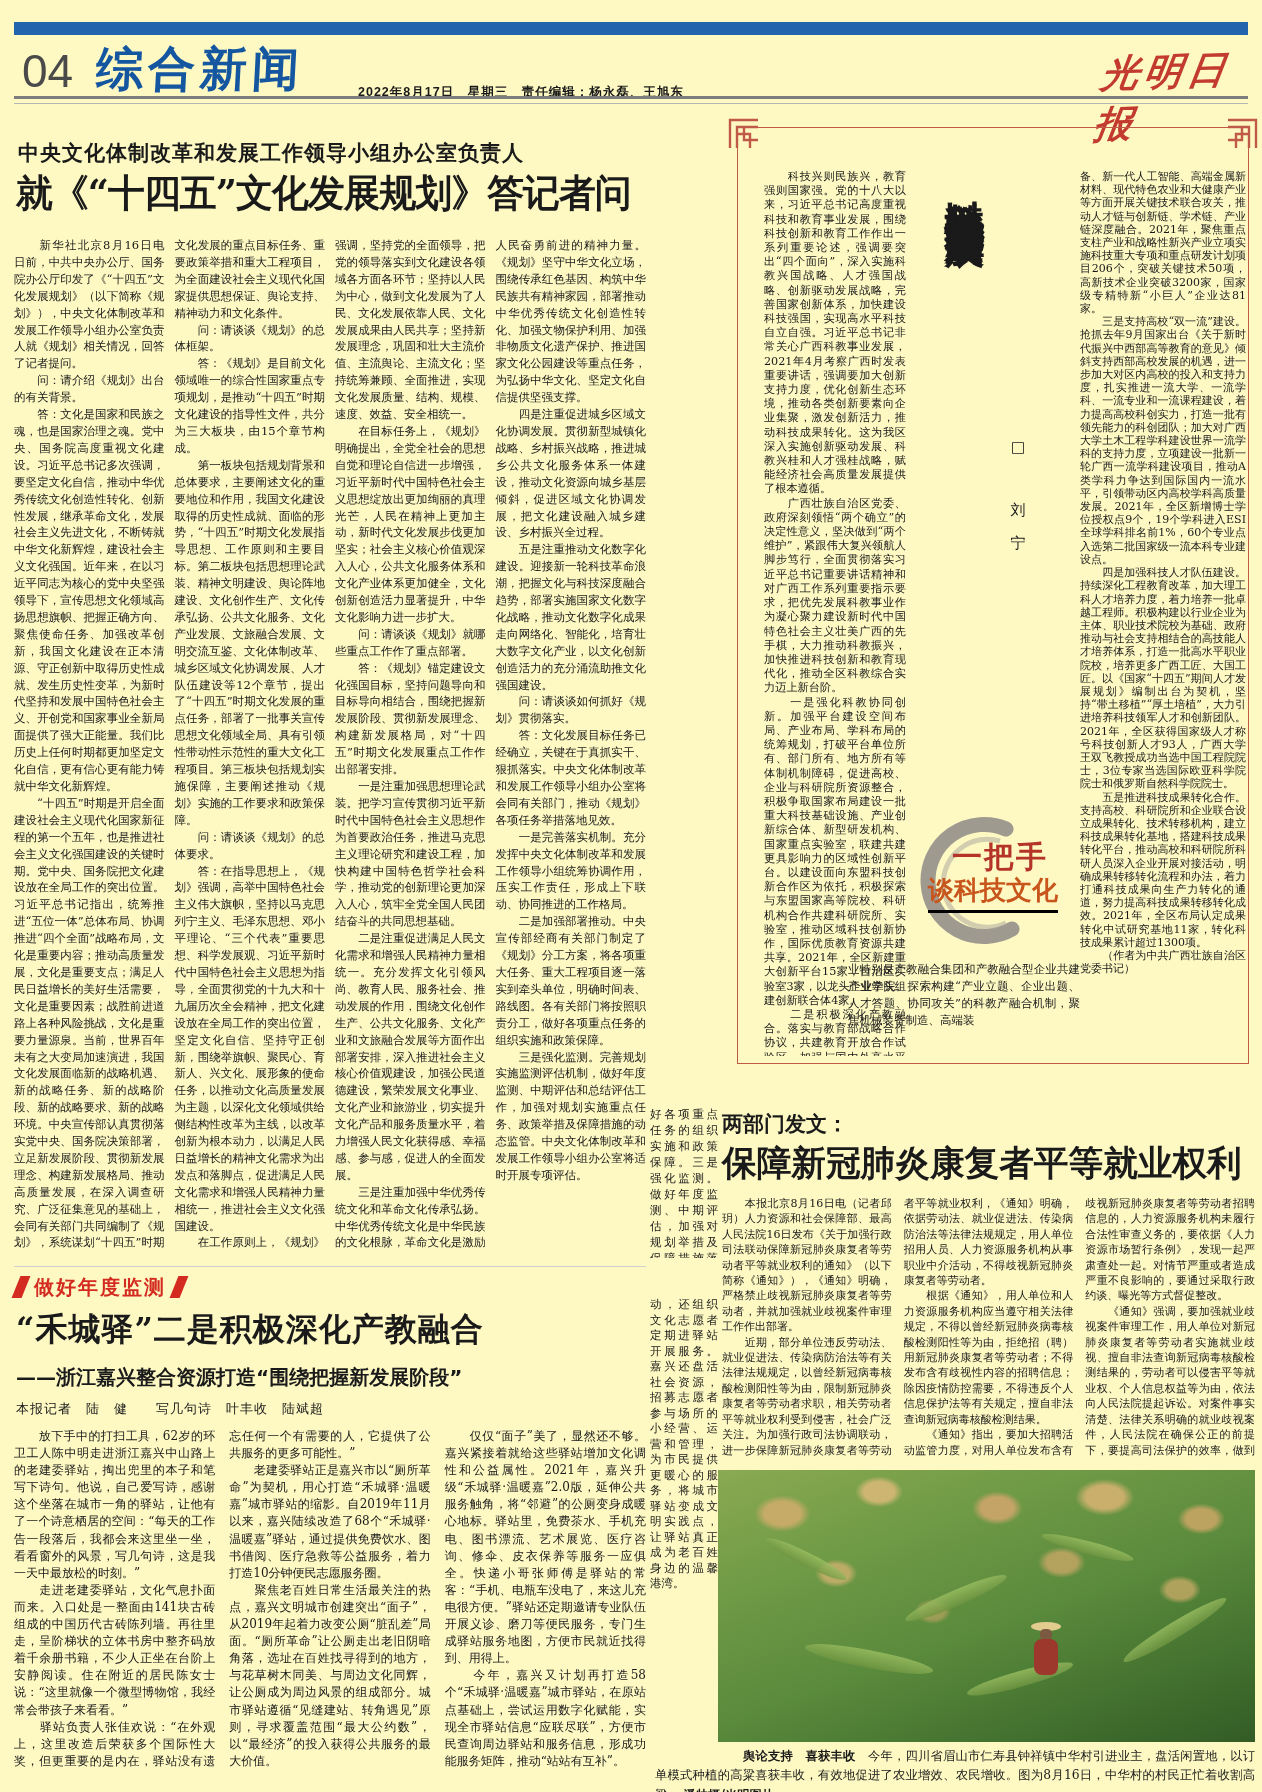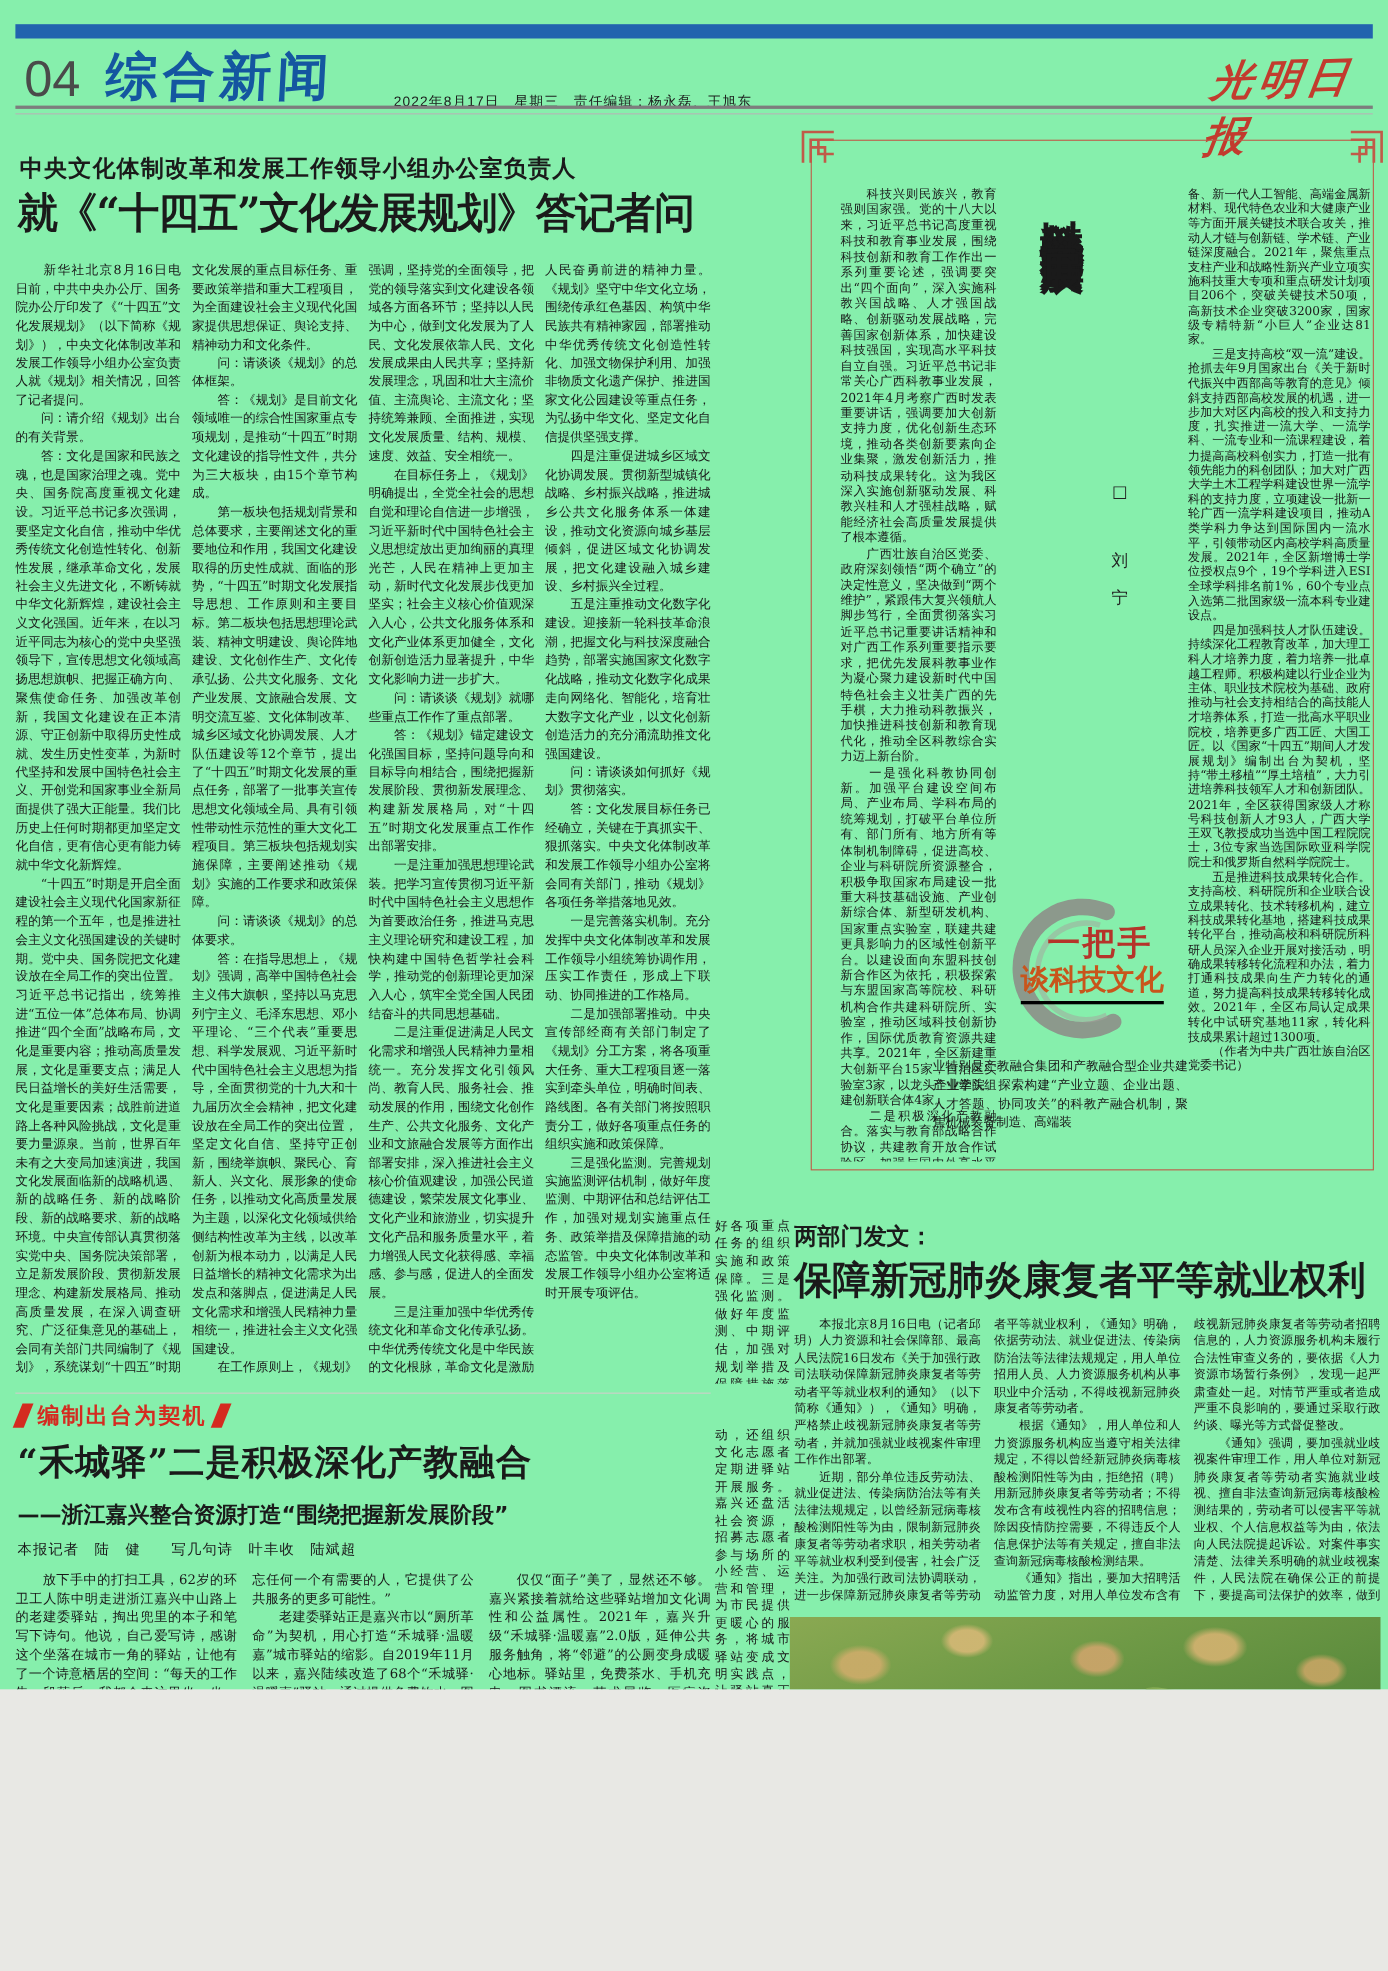--- a/index.html
+++ b/index.html
@@ -1,26 +1,26 @@
 <!DOCTYPE html>
 <html><head>
 <meta charset="utf-8">
 <style>
   html,body{margin:0;padding:0;background:#e8e8e4;}
-  .page{position:relative;width:1262px;height:1536px;background:#86efac;margin:0 auto;
+  .page{position:relative;width:1262px;height:1792px;background:#fef9c3;margin:0 auto;
         font-family:"DejaVu Serif",serif;color:#1a1a1a;overflow:hidden;}
   .abs{position:absolute;}
   .colbody{white-space:pre-wrap;text-align:justify;overflow:hidden;color:#181818;}
   .sans{font-family:"Liberation Sans","DejaVu Sans",sans-serif;}
   
   .topbar{left:14px;top:22px;width:1234px;height:13px;background:#2263ae;}
   .pageno{left:22px;top:44px;font-size:46px;color:#4a4a4a;font-family:"Liberation Sans",sans-serif;}
   .section{left:96px;top:38px;font-size:47px;font-weight:900;color:#1456a0;letter-spacing:5px;
            font-family:"DejaVu Sans",sans-serif;transform:skewX(-3deg);}
-  .dateline{left:358px;top:84px;font-size:12.5px;font-weight:normal;letter-spacing:1px;text-align:right;}
+  .dateline{left:358px;top:84px;font-size:12.5px;font-weight:bold;letter-spacing:1px;text-align:right;}
   .masthead{left:1098px;top:46px;font-size:38px;color:#c23b2e;font-weight:bold;font-style:italic;
             letter-spacing:5px;transform:skewX(-10deg) rotate(-2deg);}
   .rule2{left:14px;top:96px;width:1234px;height:4px;border-top:3px solid #7d7d7d;border-bottom:1px solid #b5b5b5;}
   
   .kicker{left:18px;top:139px;font-size:21px;font-weight:bold;font-family:"DejaVu Sans",sans-serif;letter-spacing:1px;}
   .mainhead{left:16px;top:168px;font-size:38px;font-weight:900;letter-spacing:-1px;white-space:nowrap;
             transform:scaleX(.97);transform-origin:left;}
   .mainbody{left:14px;top:237px;width:632px;height:1022px;column-count:4;column-gap:10px;column-fill:auto;
             font-size:11.5px;line-height:16.9px;}
   .tailstrip{left:650px;top:1106px;width:68px;height:152px;font-size:11.5px;line-height:16px;}
@@ -153,21 +153,21 @@
   <div class="abs nkicker">两部门发文：</div>
   <div class="abs nhead">保障新冠肺炎康复者平等就业权利</div>
   <div class="abs nbody colbody">　　本报北京8月16日电（记者邱玥）人力资源和社会保障部、最高人民法院16日发布《关于加强行政司法联动保障新冠肺炎康复者等劳动者平等就业权利的通知》（以下简称《通知》），《通知》明确，严格禁止歧视新冠肺炎康复者等劳动者，并就加强就业歧视案件审理工作作出部署。
 　　近期，部分单位违反劳动法、就业促进法、传染病防治法等有关法律法规规定，以曾经新冠病毒核酸检测阳性等为由，限制新冠肺炎康复者等劳动者求职，相关劳动者平等就业权利受到侵害，社会广泛关注。为加强行政司法协调联动，进一步保障新冠肺炎康复者等劳动者平等就业权利，《通知》明确，依据劳动法、就业促进法、传染病防治法等法律法规规定，用人单位招用人员、人力资源服务机构从事职业中介活动，不得歧视新冠肺炎康复者等劳动者。
 　　根据《通知》，用人单位和人力资源服务机构应当遵守相关法律规定，不得以曾经新冠肺炎病毒核酸检测阳性等为由，拒绝招（聘）用新冠肺炎康复者等劳动者；不得发布含有歧视性内容的招聘信息；除因疫情防控需要，不得违反个人信息保护法等有关规定，擅自非法查询新冠病毒核酸检测结果。
 　　《通知》指出，要加大招聘活动监管力度，对用人单位发布含有歧视新冠肺炎康复者等劳动者招聘信息的，人力资源服务机构未履行合法性审查义务的，要依据《人力资源市场暂行条例》，发现一起严肃查处一起。对情节严重或者造成严重不良影响的，要通过采取行政约谈、曝光等方式督促整改。
 　　《通知》强调，要加强就业歧视案件审理工作，用人单位对新冠肺炎康复者等劳动者实施就业歧视、擅自非法查询新冠病毒核酸检测结果的，劳动者可以侵害平等就业权、个人信息权益等为由，依法向人民法院提起诉讼。对案件事实清楚、法律关系明确的就业歧视案件，人民法院在确保公正的前提下，要提高司法保护的效率，做到快立、快审、快结。劳动者请求人民法院调查取证，人民法院对于符合法定条件的申请要积极主动进行调查。案件审理中，人民法院要充分考虑当事人的举证能力，根据诚实信用、公平原则合理分配举证责任，使劳动者的合法权益得到应有保障。</div>
 
   <div class="abs flabel">
     <span class="bar"></span>
-    <span class="txt">编制出台为契机</span>
+    <span class="txt">做好年度监测</span>
     <span class="bar"></span>
   </div>
   <div class="abs fhead">“禾城驿”二是积极深化产教融合</div>
   <div class="abs fsub">——浙江嘉兴整合资源打造“围绕把握新发展阶段”</div>
   <div class="abs fby">本报记者　陆　健　　写几句诗　叶丰收　陆斌超</div>
   <div class="abs fbody colbody">　　放下手中的打扫工具，62岁的环卫工人陈中明走进浙江嘉兴中山路上的老建委驿站，掏出兜里的本子和笔写下诗句。他说，自己爱写诗，感谢这个坐落在城市一角的驿站，让他有了一个诗意栖居的空间：“每天的工作告一段落后，我都会来这里坐一坐，看看窗外的风景，写几句诗，这是我一天中最放松的时刻。”
 　　走进老建委驿站，文化气息扑面而来。入口处是一整面由141块古砖组成的中国历代古砖陈列墙。再往里走，呈阶梯状的立体书房中整齐码放着千余册书籍，不少人正坐在台阶上安静阅读。住在附近的居民陈女士说：“这里就像一个微型博物馆，我经常会带孩子来看看。”
 　　驿站负责人张佳欢说：“在外观上，这里改造后荣获多个国际性大奖，但更重要的是内在，驿站没有遗忘任何一个有需要的人，它提供了公共服务的更多可能性。”
 　　老建委驿站正是嘉兴市以“厕所革命”为契机，用心打造“禾城驿·温暖嘉”城市驿站的缩影。自2019年11月以来，嘉兴陆续改造了68个“禾城驿·温暖嘉”驿站，通过提供免费饮水、图书借阅、医疗急救等公益服务，着力打造10分钟便民志愿服务圈。
 　　聚焦老百姓日常生活最关注的热点，嘉兴文明城市创建突出“面子”，从2019年起着力改变公厕“脏乱差”局面。“厕所革命”让公厕走出老旧阴暗角落，选址在百姓找寻得到的地方，与花草树木同美、与周边文化同辉，让公厕成为周边风景的组成部分。城市驿站遵循“见缝建站、转角遇见”原则，寻求覆盖范围“最大公约数”，以“最经济”的投入获得公共服务的最大价值。

